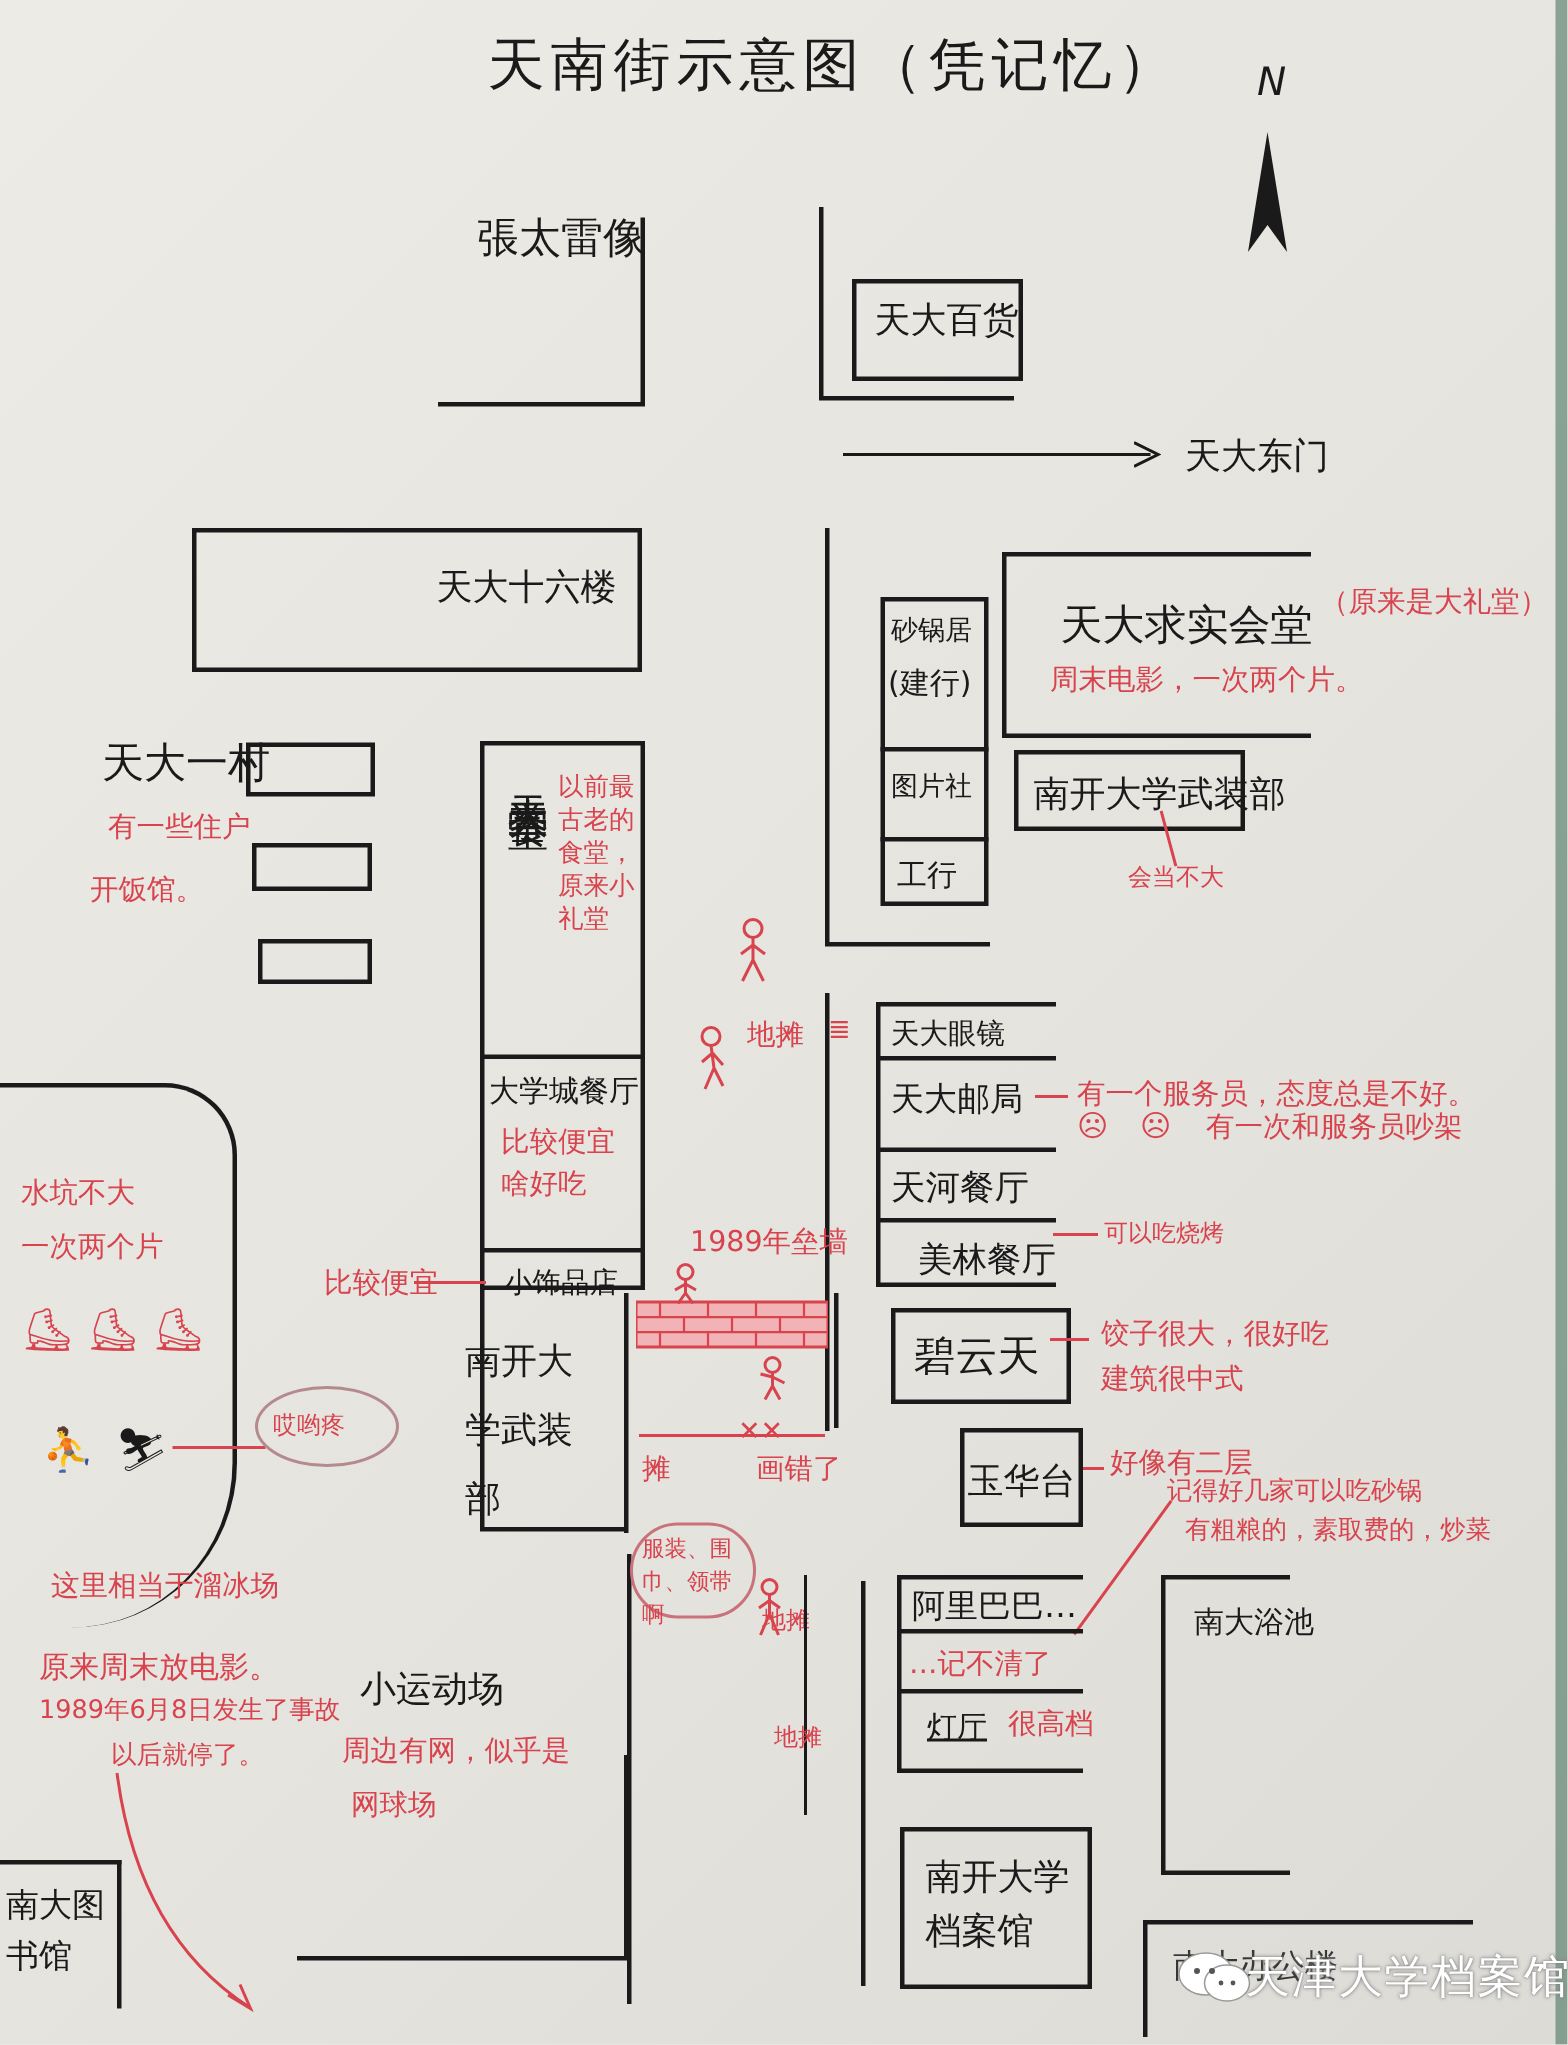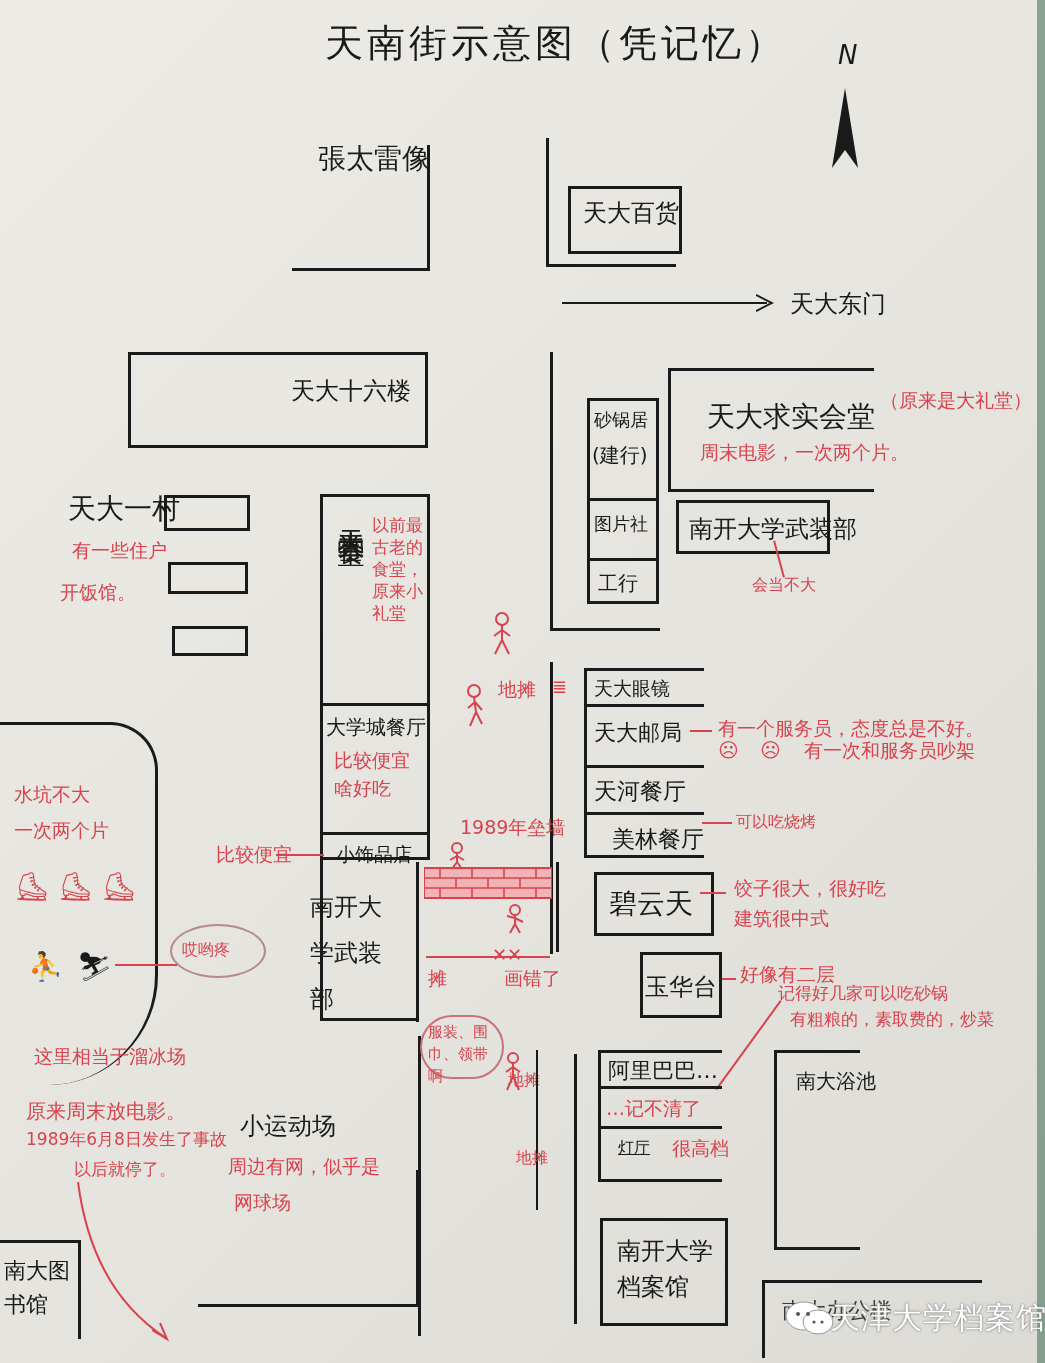--- a/index.html
+++ b/index.html
@@ -194,21 +194,21 @@
 <div class="abs note-s red" style="left:508px;top:1070px;">地摊</div>
 <div class="line" style="left:536px;top:1050px;width:2px;height:160px;"></div>
 <div class="abs note-s red" style="left:516px;top:1148px;">地摊</div>
 
 <div class="line" style="left:574px;top:1054px;width:3px;height:270px;"></div>
 <div class="box" style="left:598px;top:1050px;width:124px;height:132px;border-right:none;"></div>
 <div class="line" style="left:598px;top:1086px;width:124px;height:3px;"></div>
 <div class="line" style="left:598px;top:1126px;width:124px;height:3px;"></div>
 <div class="abs ink" style="left:608px;top:1056px;font-size:22px;">阿里巴巴…</div>
 <div class="abs note red" style="left:606px;top:1096px;">…记不清了</div>
-<div class="abs ink" style="left:618px;top:1138px;font-size:16px;text-decoration:underline;">灯厅</div>
+<div class="abs ink" style="left:618px;top:1138px;font-size:20px;text-decoration:underline;">灯厅</div>
 <div class="abs note red" style="left:672px;top:1136px;">很高档</div>
 
 <div class="box" style="left:774px;top:1050px;width:86px;height:200px;border-right:none;"></div>
 <div class="abs ink" style="left:796px;top:1068px;font-size:20px;">南大浴池</div>
 
 <div class="abs" style="left:0;top:722px;width:155px;height:360px;border-top:3px solid #1a1a1a;border-right:3px solid #1a1a1a;border-top-right-radius:48px;border-bottom-right-radius:110px;"></div>
 <div class="abs note red" style="left:14px;top:782px;">水坑不大</div>
 <div class="abs note red" style="left:14px;top:818px;">一次两个片</div>
 <div class="abs red" style="left:14px;top:870px;font-size:28px;letter-spacing:8px;">⛸⛸⛸</div>
 <div class="abs ink" style="left:28px;top:950px;font-size:28px;letter-spacing:14px;">⛹⛷</div>

